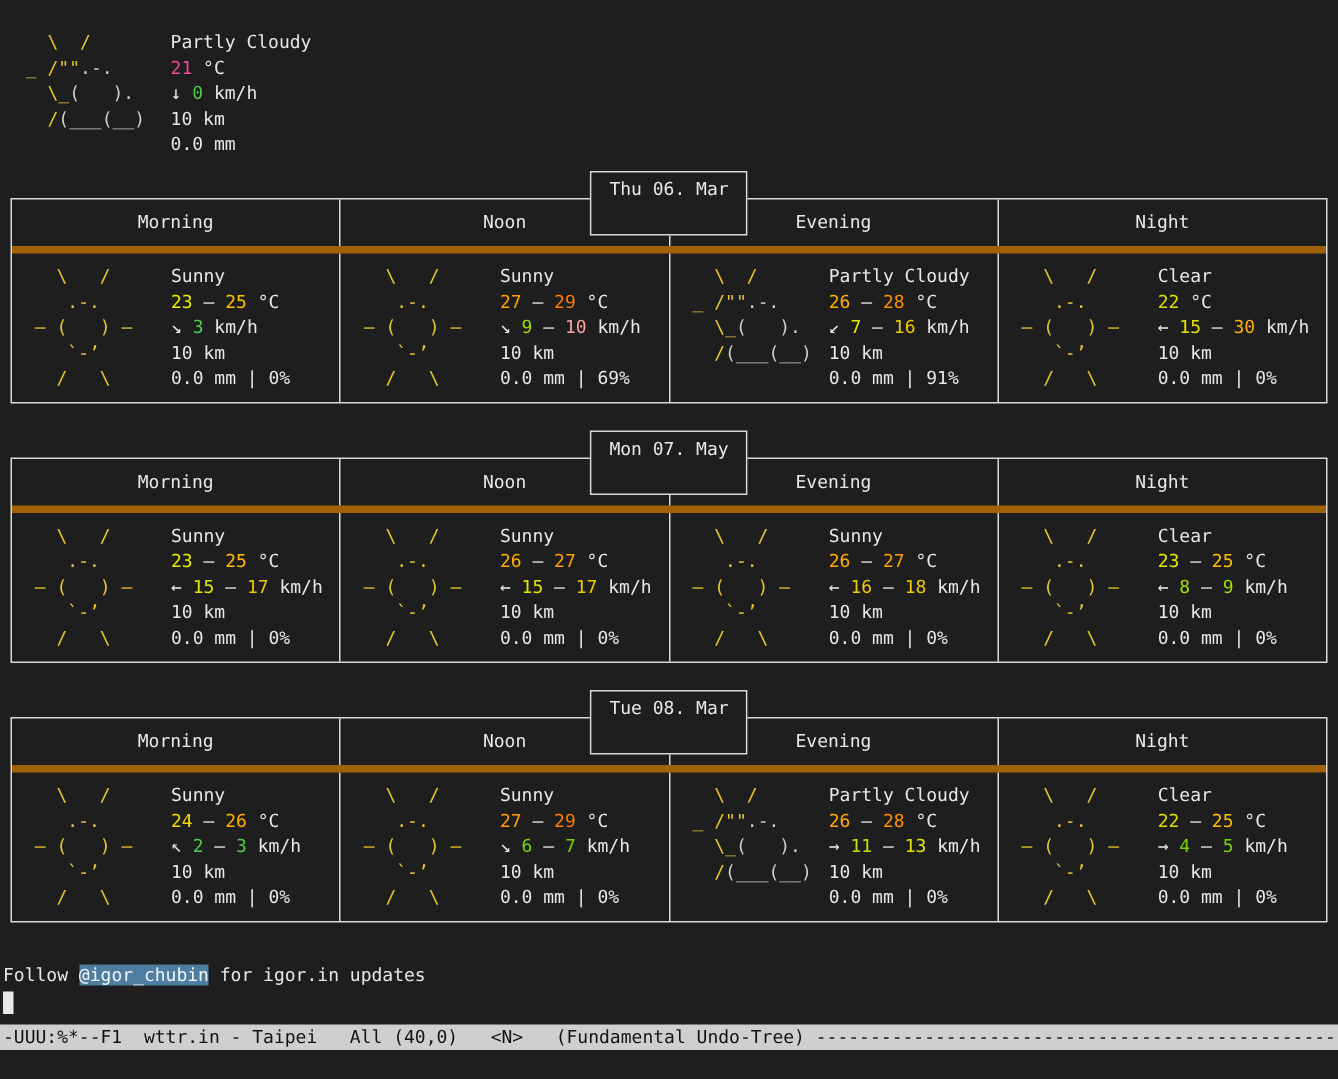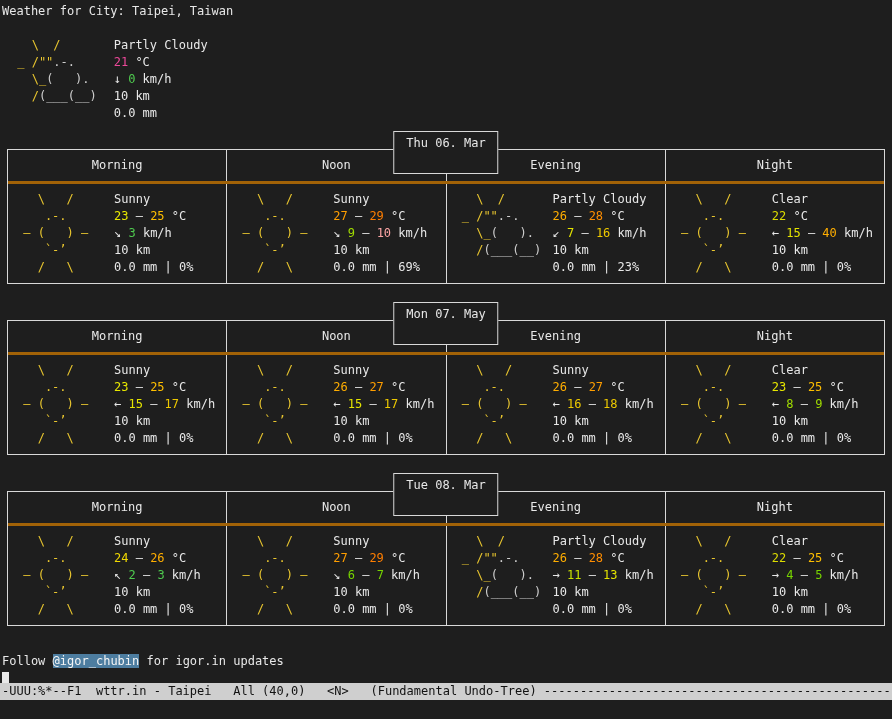--- a/index.html
+++ b/index.html
@@ -15,21 +15,21 @@
   pre div, .lines div { height: 17px; line-height: 17px; white-space: pre; }
   .screen { padding: 3px 2px 0; }
   .title { height: 17px; }
 
   .current { display: flex; margin-top: 17px; padding-left: 8px; }
   .current .lines { margin-left: 17px; }
 
   .day { position: relative; margin-top: 27px; }
   .day + .day { margin-top: 36px; }
   .wtable { border: 1px solid #d9d9d9; margin: 0 5px; background: #1e1e1e; }
-  .headrow { display: flex; border-bottom: 3px solid #a16207; justify-content: flex-end; }
+  .headrow { display: flex; border-bottom: 5px solid #a16207; justify-content: flex-end; }
   .headcell { flex: 1 1 0; text-align: center; padding: 7px 0; border-right: 1px solid #d9d9d9; }
   .headcell:last-child { border-right: 0; }
   .bodyrow { display: flex; }
   .cell { flex: 1 1 0; display: flex; padding: 7px 0 7px 8px; border-right: 1px solid #d9d9d9; overflow: hidden; }
   .cell:last-child { border-right: 0; }
   .cell .art { flex: 0 0 90px; }
   .cell .lines { margin-left: 8px; }
 
   .datebox {
     position: absolute; left: 50%; transform: translateX(-50%);
@@ -48,21 +48,20 @@
     line-height: 17px; padding-left: 2px;
     white-space: pre; overflow: hidden;
   }
   .echo { position: absolute; left: 0; right: 0; bottom: 0; height: 19px; background: #1e1e1e; }
 </style>
 </head>
 <body>
 
 <div class="screen">
 
-  <div class="title">Weather for City: Taipei, Taiwan</div>
 
   <div class="current">
     <pre class="art"><div><span style="color: rgb(233, 198, 47);">   \  /</span></div><div><span style="color: rgb(233, 198, 47);"> _ /""</span><span style="color: rgb(207, 207, 207);">.-.</span></div><div><span style="color: rgb(233, 198, 47);">   \_</span><span style="color: rgb(207, 207, 207);">(   ).</span></div><div><span style="color: rgb(233, 198, 47);">   /</span><span style="color: rgb(207, 207, 207);">(___(__)</span></div><div><span> </span></div></pre>
     <div class="lines">
       <div>Partly Cloudy</div>
       <div><span style="color: #ec4899;">21</span><span> °C</span></div>
       <div><span>↓ </span><span style="color: rgb(79, 203, 79);">0</span><span> km/h</span></div>
       <div>10 km</div>
       <div>0.0 mm</div>
     </div>
@@ -98,29 +97,29 @@
             <div>0.0 mm | 69%</div>
           </div>
         </div>
         <div class="cell">
           <pre class="art"><div><span style="color: rgb(233, 198, 47);">   \  /</span></div><div><span style="color: rgb(233, 198, 47);"> _ /""</span><span style="color: rgb(207, 207, 207);">.-.</span></div><div><span style="color: rgb(233, 198, 47);">   \_</span><span style="color: rgb(207, 207, 207);">(   ).</span></div><div><span style="color: rgb(233, 198, 47);">   /</span><span style="color: rgb(207, 207, 207);">(___(__)</span></div><div><span> </span></div></pre>
           <div class="lines">
             <div>Partly Cloudy</div>
             <div><span style="color: rgb(255, 174, 0);">26</span><span> – </span><span style="color: rgb(255, 142, 0);">28</span><span> °C</span></div>
             <div><span>↙ </span><span style="color: rgb(228, 228, 0);">7</span><span> – </span><span style="color: rgb(238, 201, 0);">16</span><span> km/h</span></div>
             <div>10 km</div>
-            <div>0.0 mm | 23%</div>
+            <div>0.0 mm | 91%</div>
           </div>
         </div>
         <div class="cell">
           <pre class="art"><div><span style="color: rgb(233, 198, 47);">   \   /</span></div><div><span style="color: rgb(233, 198, 47);">    .-.</span></div><div><span style="color: rgb(233, 198, 47);"> – (   ) –</span></div><div><span style="color: rgb(233, 198, 47);">    `-’</span></div><div><span style="color: rgb(233, 198, 47);">   /   \</span></div></pre>
           <div class="lines">
             <div>Clear</div>
             <div><span style="color: rgb(220, 220, 0);">22</span><span> °C</span></div>
-            <div><span>← </span><span style="color: rgb(228, 228, 0);">15</span><span> – </span><span style="color: rgb(255, 174, 0);">40</span><span> km/h</span></div>
+            <div><span>← </span><span style="color: rgb(228, 228, 0);">15</span><span> – </span><span style="color: rgb(255, 174, 0);">30</span><span> km/h</span></div>
             <div>10 km</div>
             <div>0.0 mm | 0%</div>
           </div>
         </div>
       </div>
     </div>
   </div>
 
   <div class="day">
     <div class="datebox"><span>Mon 07. May</span></div>

